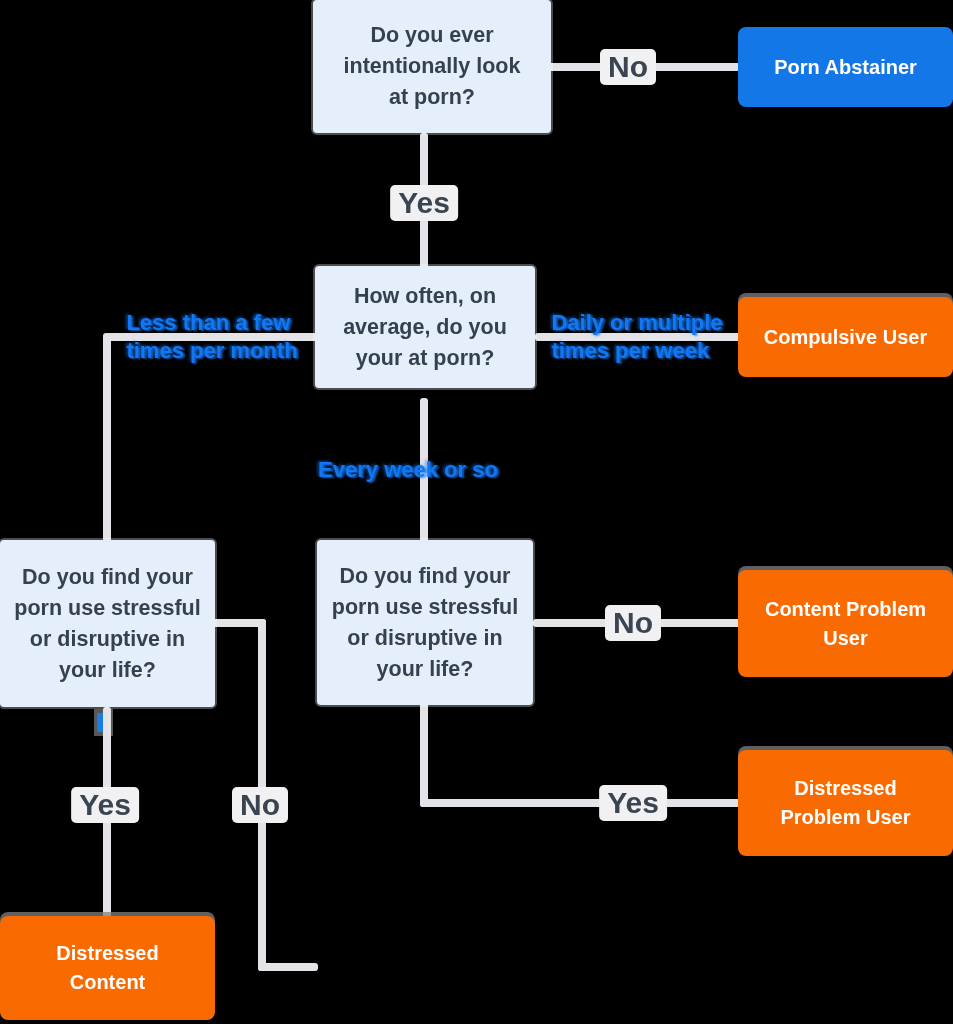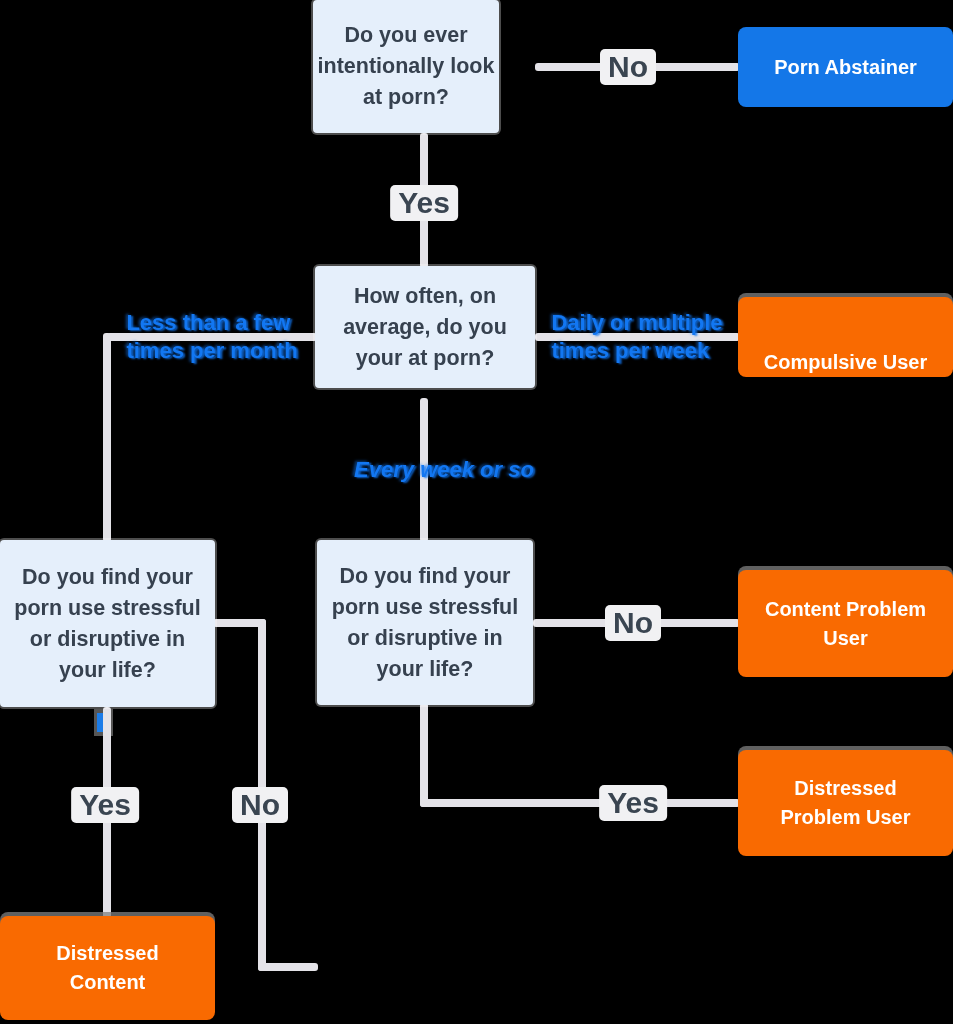--- a/index.html
+++ b/index.html
@@ -51,21 +51,21 @@
   <div class="line" style="left:535px; top:333px; width:205px; height:8px;"></div>
   <div class="line" style="left:420px; top:398px; width:8px; height:144px;"></div>
   <div class="line" style="left:533px; top:619px; width:207px; height:8px;"></div>
   <div class="line" style="left:420px; top:703px; width:8px; height:104px;"></div>
   <div class="line" style="left:420px; top:799px; width:320px; height:8px;"></div>
   <div class="line" style="left:103px; top:707px; width:8px; height:211px;"></div>
   <div class="line" style="left:213px; top:619px; width:53px; height:8px;"></div>
   <div class="line" style="left:258px; top:619px; width:8px; height:352px;"></div>
   <div class="line" style="left:258px; top:963px; width:60px; height:8px;"></div>
 
-  <div class="qbox" style="left:313px; top:0; width:186px; height:133px;">
+  <div class="qbox" style="left:313px; top:0; width:238px; height:133px;">
     <span>Do you ever</span>
     <span>intentionally look</span>
     <span>at porn?</span>
   </div>
 
   <div class="qbox" style="left:315px; top:266px; width:220px; height:122px;">
     <span>How often, on</span>
     <span>average, do you</span>
     <span>your at porn?</span>
   </div>
@@ -81,21 +81,21 @@
     <span>Do you find your</span>
     <span>porn use stressful</span>
     <span>or disruptive in</span>
     <span>your life?</span>
   </div>
 
   <div class="rbox blue" style="left:738px; top:27px; width:215px; height:80px;">
     <span>Porn Abstainer</span>
   </div>
 
-  <div class="rbox orange" style="left:738px; top:297px; width:215px; height:80px;justify-content:flex-end;">
+  <div class="rbox orange" style="left:738px; top:297px; width:215px; height:80px;">
     <span>Compulsive User</span>
   </div>
 
   <div class="rbox orange" style="left:738px; top:570px; width:215px; height:107px;">
     <span>Content Problem</span>
     <span>User</span>
   </div>
 
   <div class="rbox orange" style="left:738px; top:750px; width:215px; height:106px;">
     <span>Distressed</span>
@@ -116,17 +116,17 @@
   <div class="yn-label" style="left:260px; top:805px;">No</div>
 
   <div class="edge-label" style="left:212px; top:337px;">
     <span>Less than a few</span>
     <span>times per month</span>
   </div>
   <div class="edge-label" style="left:637px; top:337px;">
     <span>Daily or multiple</span>
     <span>times per week</span>
   </div>
-  <div class="edge-label" style="left:444px; top:470px;font-style:italic;">
+  <div class="edge-label" style="left:408px; top:470px;">
     <span>Every week or so</span>
   </div>
 
 </div>
 
 </body></html>

